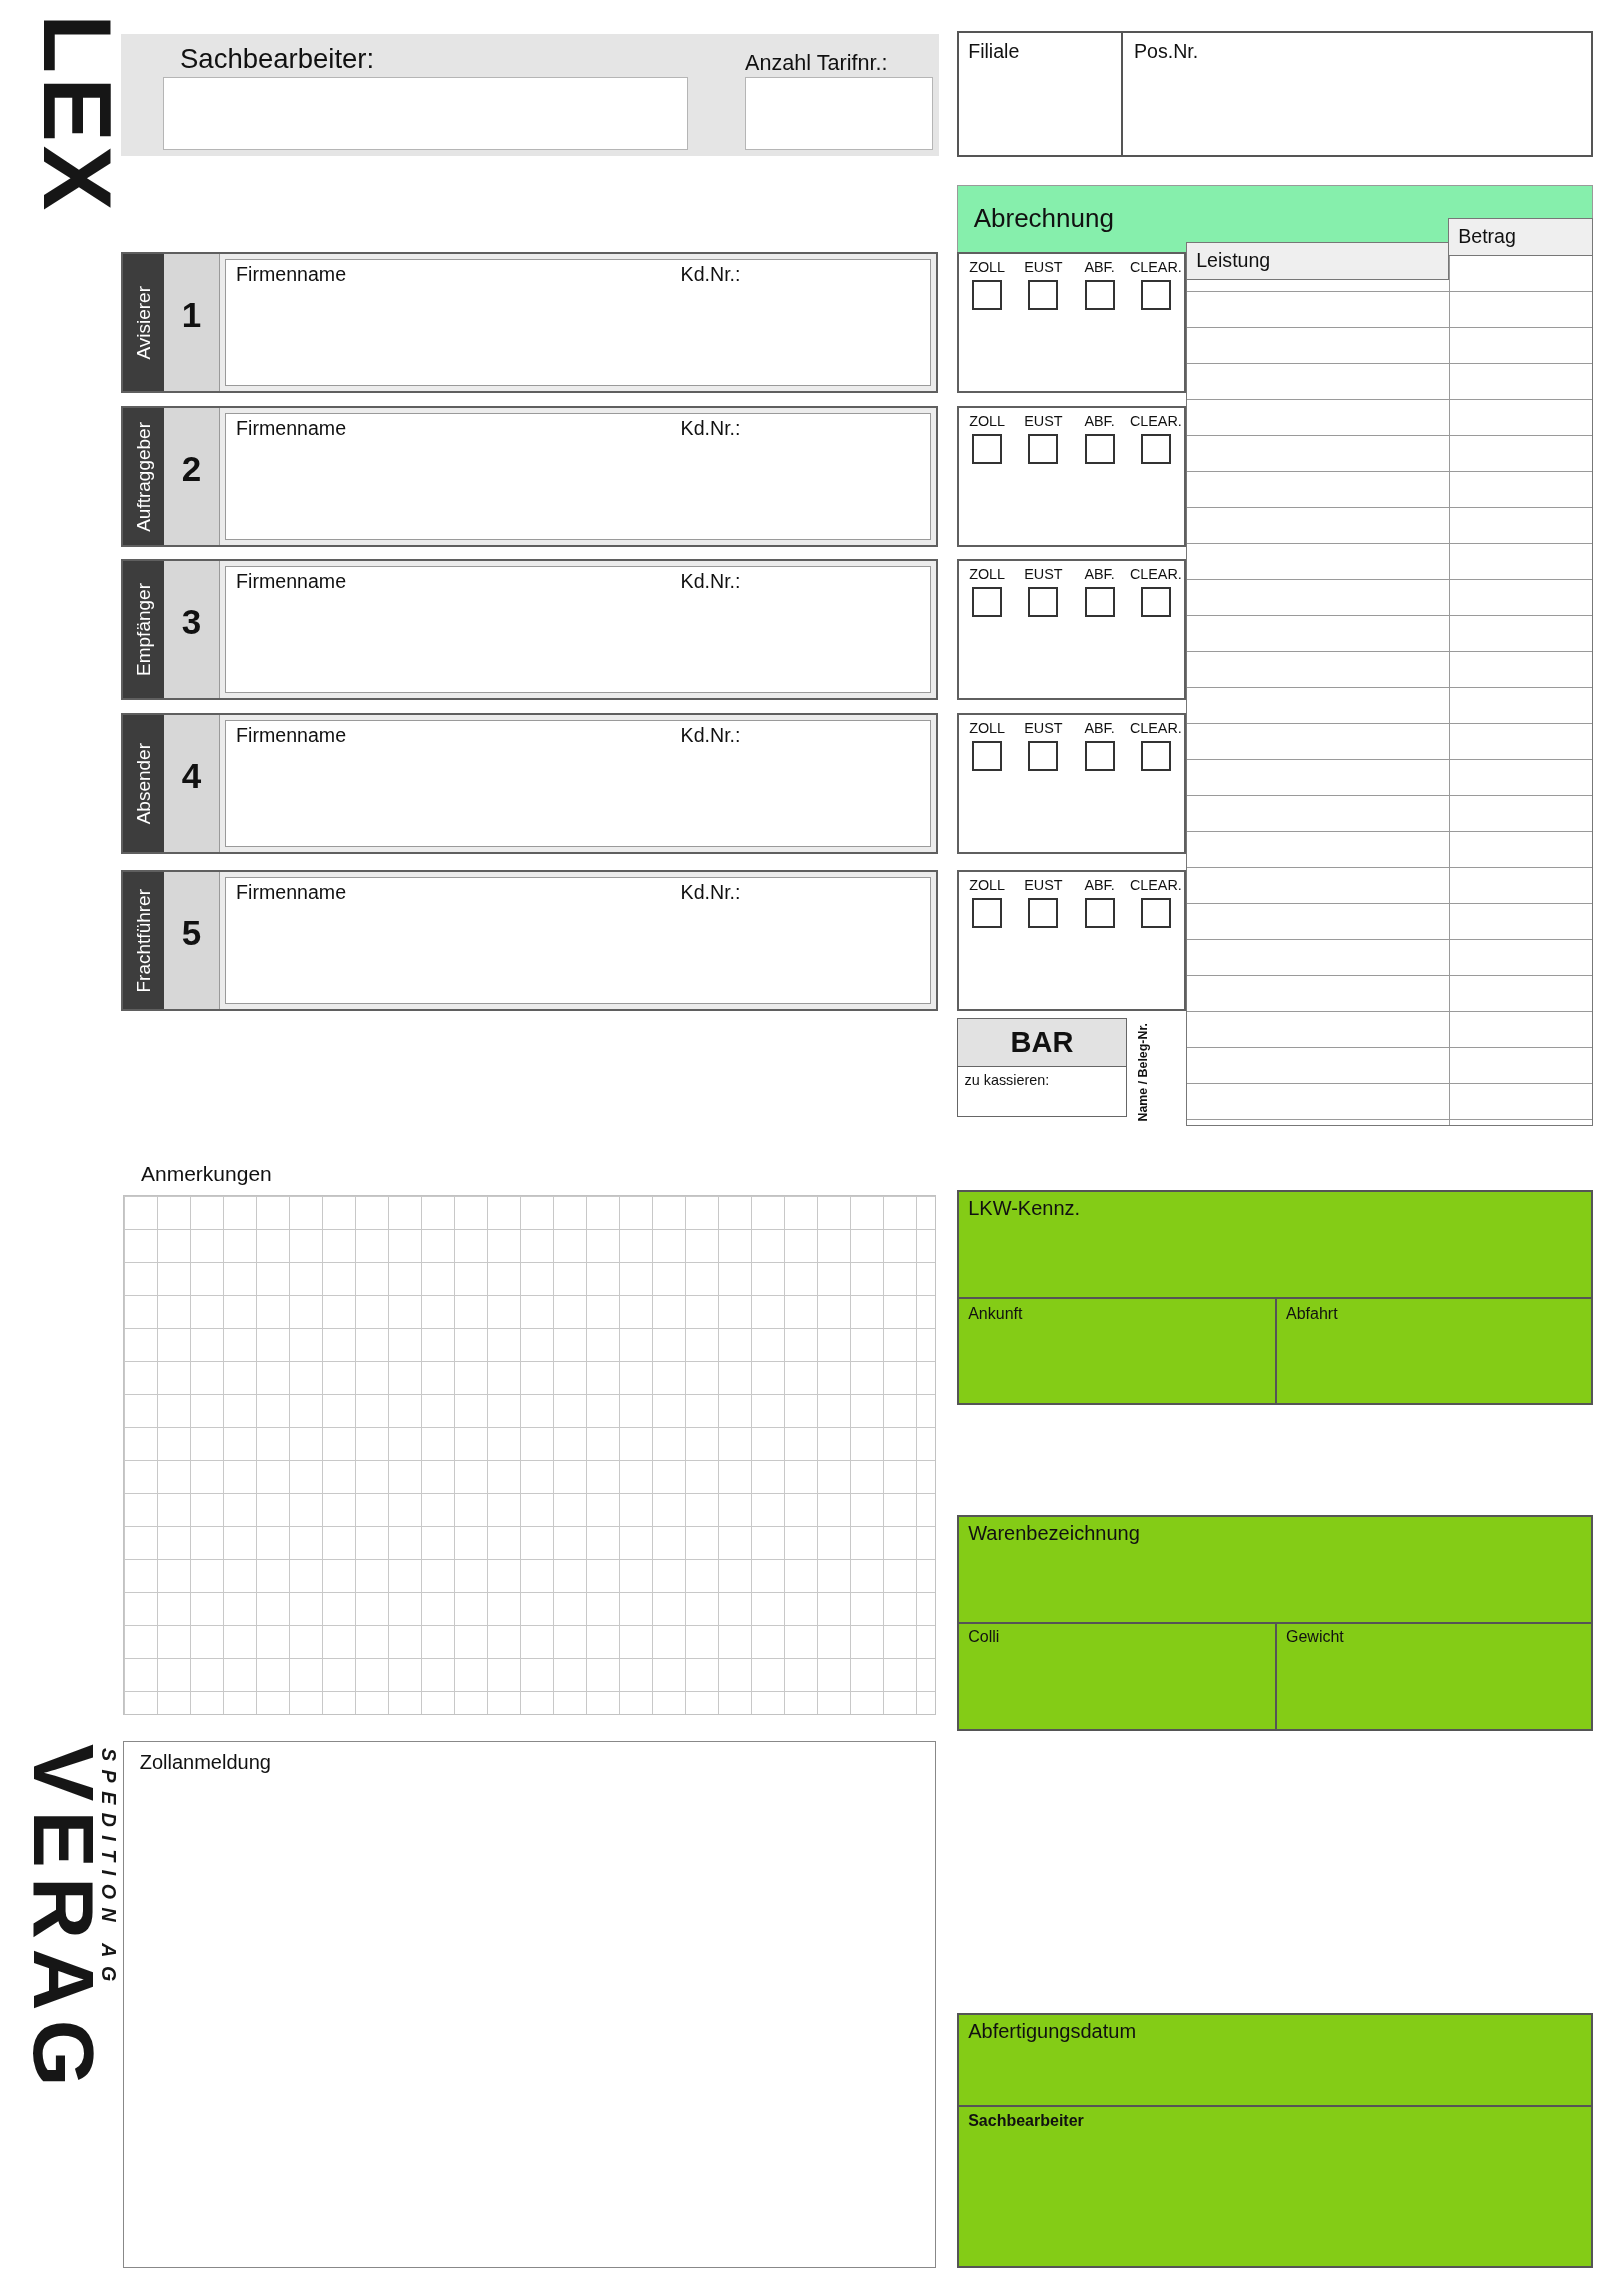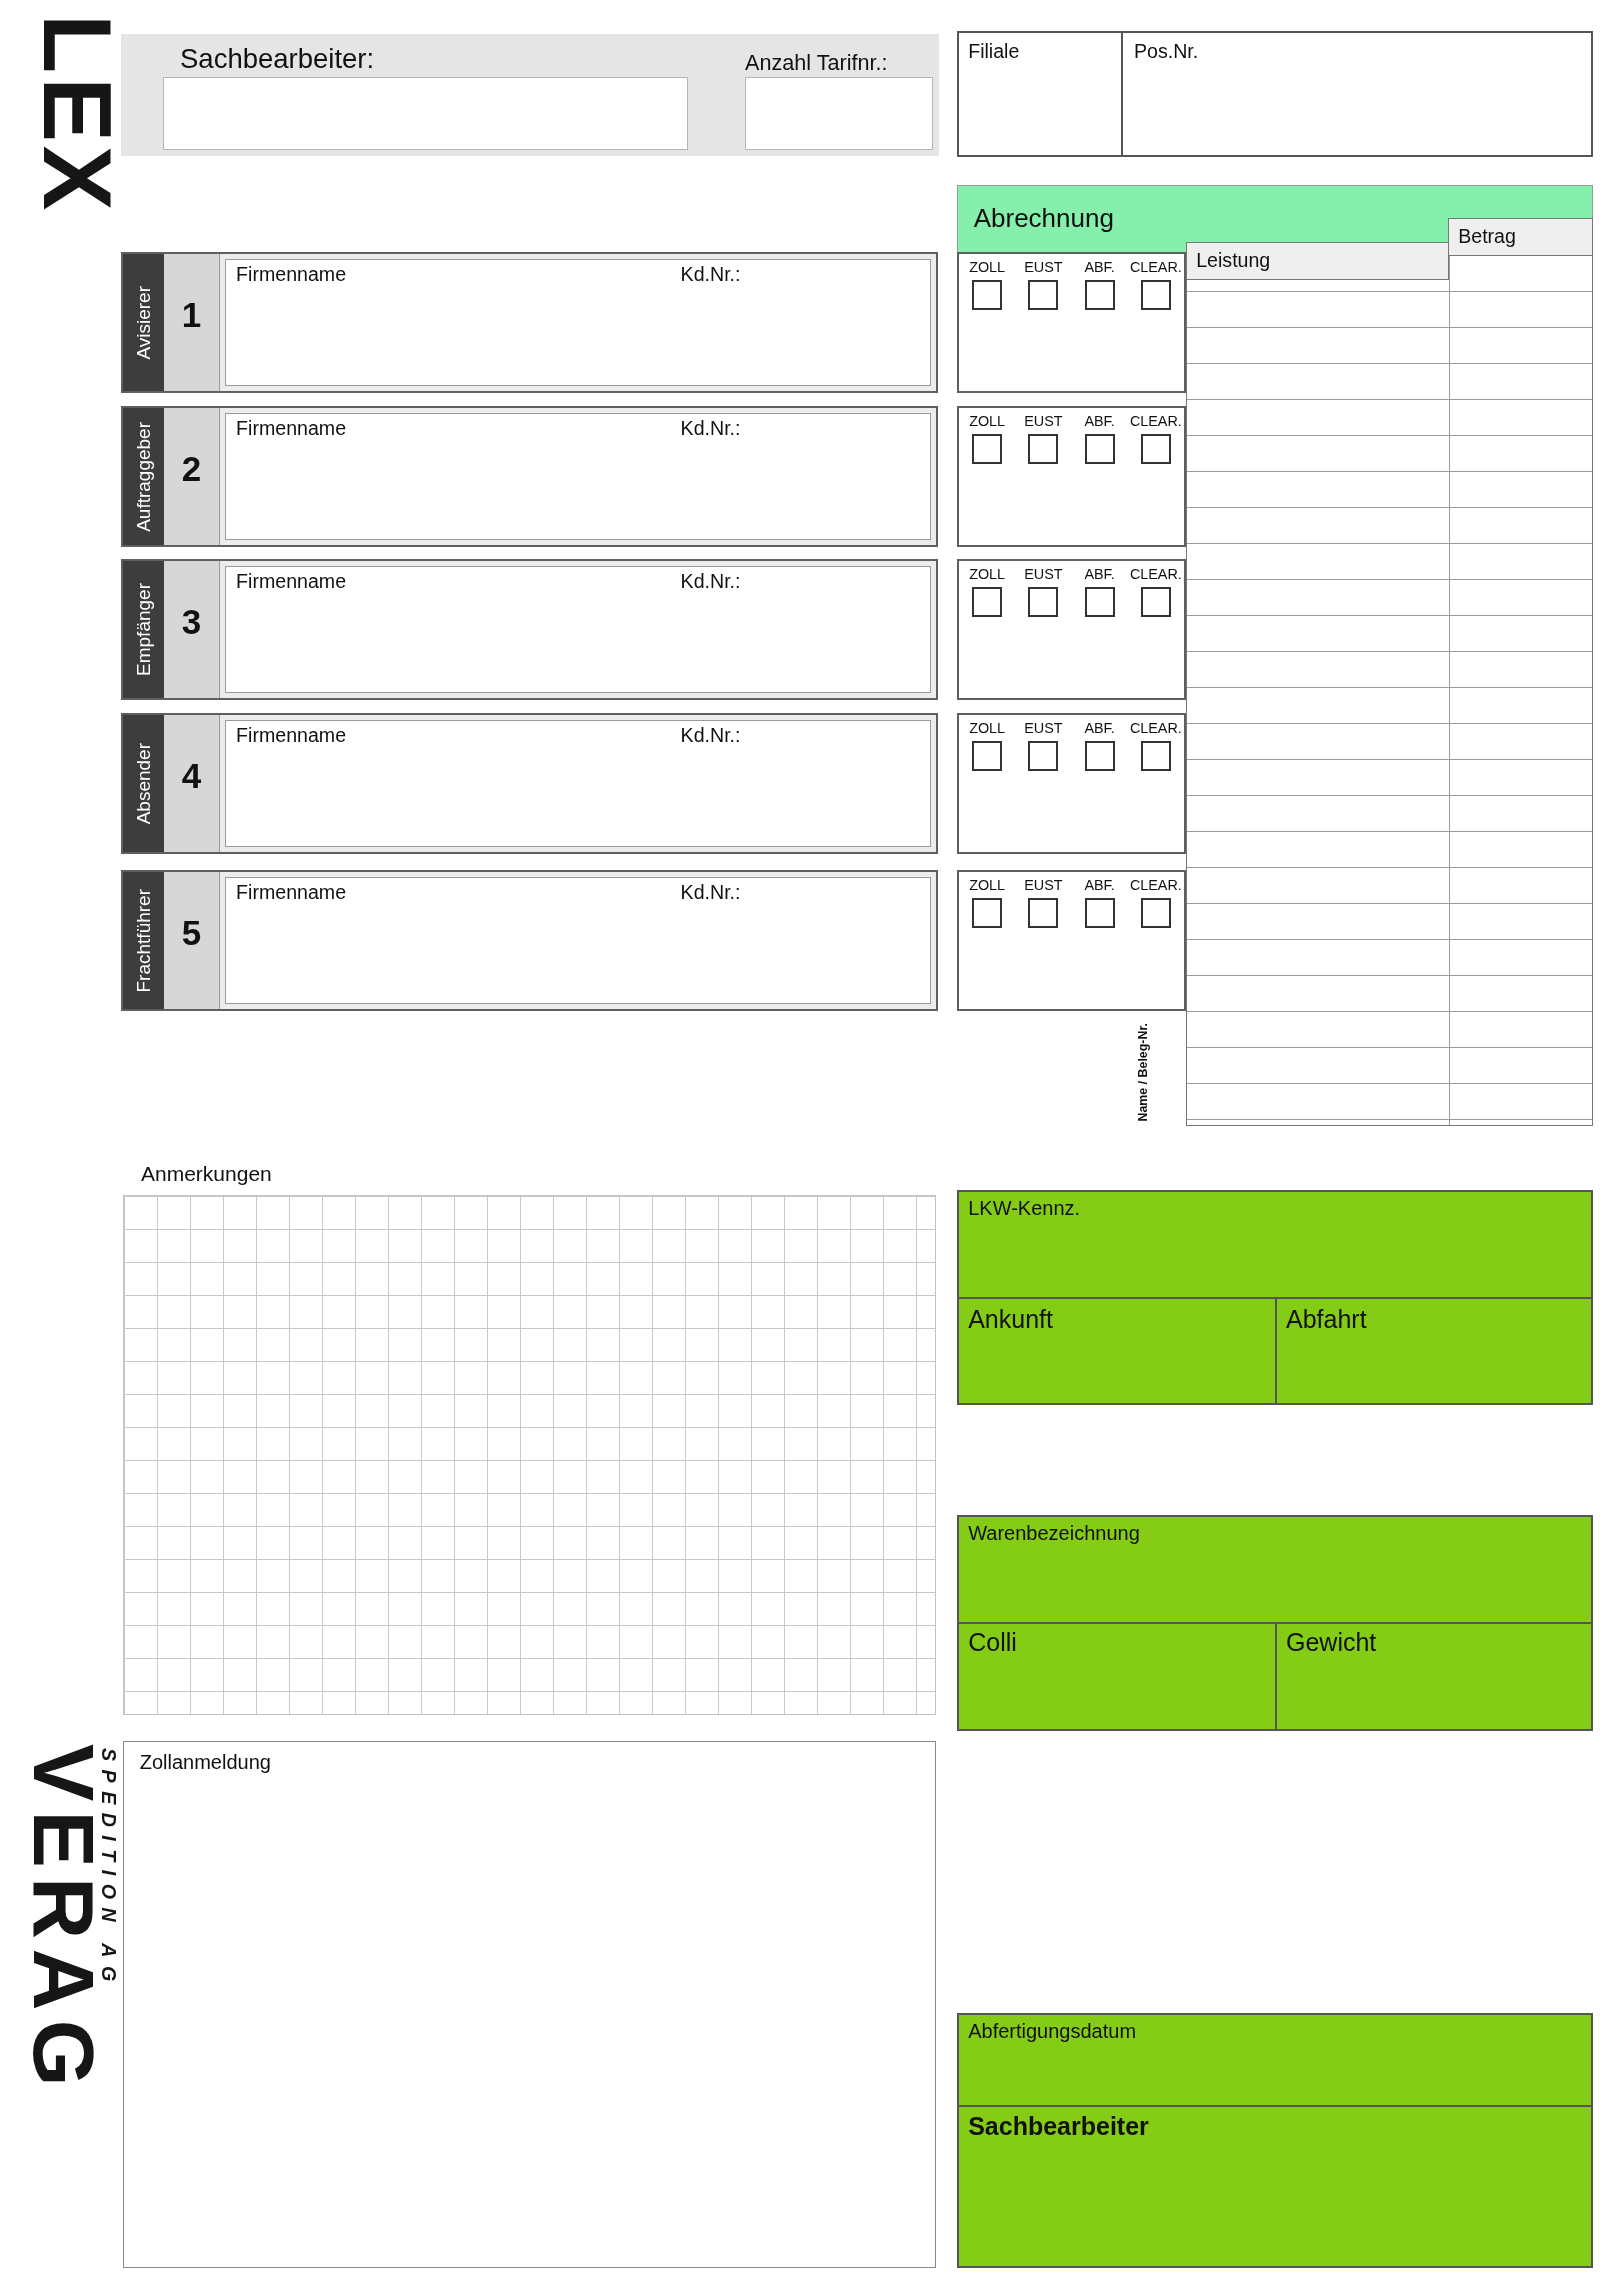--- a/index.html
+++ b/index.html
@@ -91,21 +91,21 @@
                       linear-gradient(90deg, #c8c8c8 0.7px, transparent 0.7px);
     background-size:33px 33px;
     background-color:#fff;
   }
 
   
   .info-box { position:absolute; left:957px; width:636px; border:2px solid #555; background:#84cc16; }
   .info-box .caption { position:absolute; left:9.2px; top:5.2px; font-size:20px; }
   .hdiv { position:absolute; left:0; right:0; height:2px; background:#555; }
   .vdiv { position:absolute; width:2px; background:#555; }
-  .sub-caption { position:absolute; font-size:25px; }
+  .sub-caption { position:absolute; font-size:16px; }
 
   
   .zoll-box { position:absolute; left:123px; top:1741px; width:813px; height:527px; border:1.3px solid #888; background:#fff; }
   .zoll-label { position:absolute; left:15.7px; top:9.2px; font-size:20px; }
 </style>
 </head>
 <body>
 
 <div class="page">
 
@@ -274,20 +274,26 @@
     <div class="cb-item">
         <span class="cb-lbl">ABF.</span>
         <span class="cb-box"></span>
       </div>
     <div class="cb-item">
         <span class="cb-lbl">CLEAR.</span>
         <span class="cb-box"></span>
       </div>
   </div>
 
+  <div class="bar-box">
+    <div class="bar-top">BAR</div>
+    <div class="bar-bottom">
+      <span class="zu-kass">zu kassieren:</span>
+    </div>
+  </div>
   <div class="name-beleg">
     <span>Name / Beleg-Nr.</span>
   </div>
 
   <div class="anm-label">Anmerkungen</div>
   <div class="anm-grid"></div>
 
   <div class="info-box" style="top:1190px; height:215px;">
     <span class="caption">LKW-Kennz.</span>
     <div style="position:absolute; left:0; right:0; top:29px; bottom:107px;"></div>

